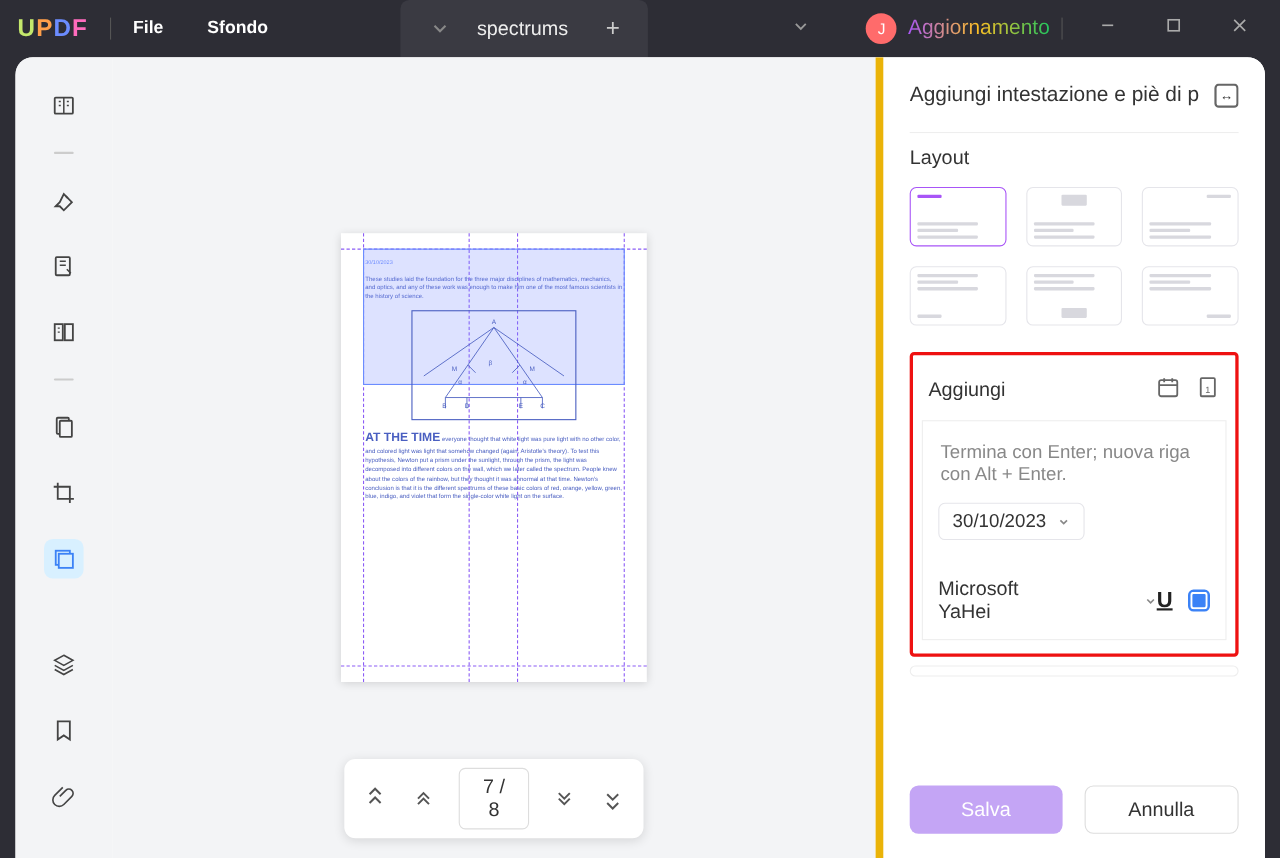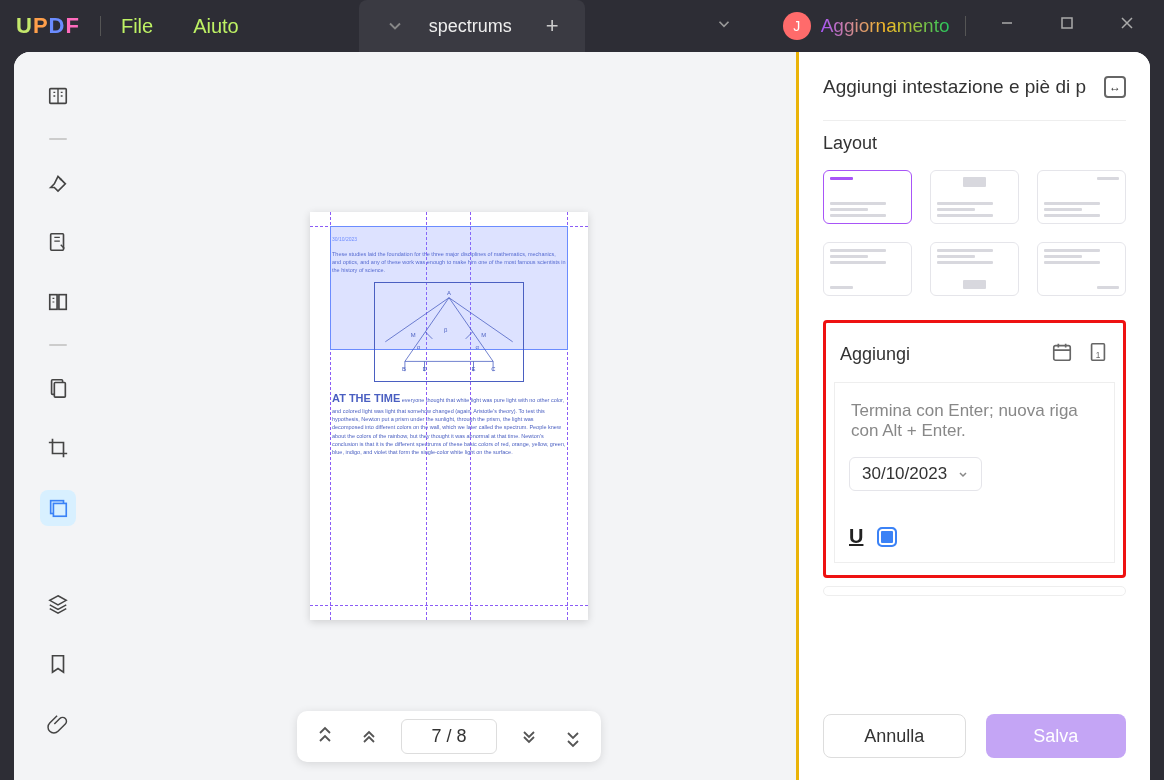--- a/index.html
+++ b/index.html
@@ -5,21 +5,21 @@
 * { margin: 0; padding: 0; box-sizing: border-box; font-family: -apple-system, BlinkMacSystemFont, "Segoe UI", sans-serif; }
 body { width: 1164px; height: 780px; background: #2d2d35; overflow: hidden; }
 
 .title-bar { height: 52px; display: flex; align-items: center; padding: 0 16px; color: #ccc; }
 .logo { font-size: 22px; font-weight: 700; letter-spacing: 1px; }
 .logo .u { color: #c4e86c; }
 .logo .p { color: #ff9f4a; }
 .logo .d { color: #6b8cff; }
 .logo .f { color: #ff6bbd; }
 .div-bar { width: 1px; height: 20px; background: #555; margin: 0 20px; }
-.menu-item { font-size: 20px; color: #bef264; margin-right: 40px; cursor: pointer; }
+.menu-item { font-size: 16px; color: #ffffff; margin-right: 40px; cursor: pointer; font-weight: bold; }
 .tab { display: flex; align-items: center; background: #3a3a42; height: 52px; padding: 0 26px; border-radius: 8px 8px 0 0; margin-left: 80px; color: #eee; font-size: 18px; gap: 24px; }
 .tab-chev { width: 20px; height: 20px; color: #888; }
 .new-tab { color: #ccc; font-size: 22px; margin-left: 10px; }
 .tab-arrow { color: #999; margin-left: 130px; font-size: 22px; }
 .avatar { width: 28px; height: 28px; border-radius: 50%; background: #ff6b6b; display: flex; align-items: center; justify-content: center; color: #fff; font-size: 14px; margin-left: 50px; }
 .upgrade { margin-left: 10px; font-size: 19px; font-weight: 500; background: linear-gradient(90deg,#a855f7,#fbbf24,#22c55e); -webkit-background-clip: text; -webkit-text-fill-color: transparent; }
 .win-controls { margin-left: auto; display: flex; gap: 46px; color: #aaa; font-size: 16px; padding-right: 14px;}
 
 .workspace { position: absolute; top: 52px; left: 14px; right: 14px; bottom: 0; background: #fff; border-radius: 16px 16px 0 0; display: flex; overflow: hidden; }
 
@@ -43,23 +43,23 @@
 .page-sel { position: absolute; top: 14px; left: 20px; right: 20px; height: 124px; background: rgba(120,140,255,0.25); border: 1px solid #6b8cff; }
 .guide-v { position: absolute; top: 0; bottom: 0; border-left: 1px dashed #8b5cf6; }
 .guide-h { position: absolute; left: 0; right: 0; border-top: 1px dashed #8b5cf6; }
 .page-txt { font-size: 5.5px; color: #4a5fc1; line-height: 1.5; padding: 10px 8px 0; }
 .page-h { font-size: 11px; font-weight: 700; color: #4a5fc1; margin-top: 8px; display: inline; }
 .page-fig { width: 150px; height: 100px; border: 1px solid #4a5fc1; margin: 8px auto; position: relative; }
 .triangle svg { width: 100%; height: 100%; }
 
 .pager { position: absolute; bottom: 18px; left: 50%; transform: translateX(-50%); background: #fff; border-radius: 10px; box-shadow: 0 2px 10px rgba(0,0,0,0.12); display: flex; align-items: center; padding: 8px 16px; gap: 20px; }
 .pager-btn { width: 24px; height: 24px; color: #555; cursor: pointer; display: flex; align-items: center; justify-content: center; }
-.pager-input { border: 1px solid #ddd; border-radius: 6px; padding: 6px 14px; font-size: 18px; color: #333; width: 96px; text-align: center; }
-
-.right-panel { width: 354px; background: #fff; border-left: 3px solid #eab308; padding: 24px 24px 0; display: flex; flex-direction: column; justify-content: flex-end; }
+.pager-input { border: 1px solid #ddd; border-radius: 6px; padding: 6px 14px; font-size: 18px; color: #333; width: 64px; text-align: center; }
+
+.right-panel { width: 354px; background: #fff; border-left: 7px solid #eab308; padding: 24px 24px 0; display: flex; flex-direction: column; justify-content: flex-end; }
 .rp-title { font-size: 19px; font-weight: 500; color: #333; display: flex; align-items: center; justify-content: space-between; white-space: nowrap; overflow: hidden; padding-bottom: 22px; border-bottom: 1px solid #eee;}
 .apply-icon { width: 22px; height: 22px; border: 2px solid #666; border-radius: 4px; display: flex; align-items: center; justify-content: center; font-size: 12px; }
 .rp-section { font-size: 18px; color: #333; margin: 12px 0 16px; }
 .layout-grid { display: grid; grid-template-columns: repeat(3, 1fr); gap: 18px; }
 .layout-opt { height: 54px; border: 1px solid #e5e5ea; border-radius: 6px; padding: 6px; display: flex; flex-direction: column; gap: 3px; cursor: pointer; }
 .layout-opt.sel { border: 1.5px solid #a855f7; }
 .lo-line { height: 3px; background: #d8d8de; border-radius: 1px; }
 .lo-line.accent { background: #a855f7; }
 .lo-line.sm { width: 30%; }
 .lo-line.md { width: 50%; }
@@ -85,21 +85,21 @@
 
 svg { overflow: visible; }
 </style>
 </head>
 <body>
 
 <div class="title-bar">
   <span class="logo"><span class="u">U</span><span class="p">P</span><span class="d">D</span><span class="f">F</span></span>
   <span class="div-bar"></span>
   <span class="menu-item">File</span>
-  <span class="menu-item">Aiuto</span>
+  <span class="menu-item">Sfondo</span>
   <div class="tab">
     <svg class="tab-chev" viewBox="0 0 16 16">
         <path d="M4 6l4 4 4-4" stroke="currentColor" stroke-width="1.5" fill="none"></path>
       </svg>
     <span>spectrums</span>
     <span class="new-tab">+</span>
   </div>
   <span class="tab-arrow">
     <svg width="18" height="18" viewBox="0 0 16 16">
         <path d="M4 6l4 4 4-4" stroke="currentColor" stroke-width="1.5" fill="none"></path>
@@ -320,27 +320,33 @@
       </div>
       <div class="content-box">
         <div class="content-input" style="color:#888">Termina con Enter; nuova riga con Alt + Enter.</div>
         <div class="date-pill">
           <span>30/10/2023</span>
           <svg width="12" height="12" viewBox="0 0 12 12">
               <path d="M3 5l3 3 3-3" stroke="#888" stroke-width="1.5" fill="none"></path>
             </svg>
         </div>
         <div class="font-row">
+          <div class="font-sel">
+            <span>Microsoft YaHei</span>
+            <svg width="12" height="12" viewBox="0 0 12 12" style="margin-left:60px">
+                <path d="M3 5l3 3 3-3" stroke="#888" stroke-width="1.5" fill="none"></path>
+              </svg>
+          </div>
           <div style="display:flex;gap:14px;align-items:center">
             <span class="u-icon">U</span>
             <span class="color-sw"></span>
           </div>
         </div>
       </div>
     </div>
     <div style="height:10px;border:1px solid #eee;border-radius:8px;margin-top:8px"></div>
 
     <div class="bottom-actions">
+      <button class="btn primary">Salva</button>
       <button class="btn secondary">Annulla</button>
-      <button class="btn primary">Salva</button>
     </div>
   </div>
 </div>
 
 </body></html>

